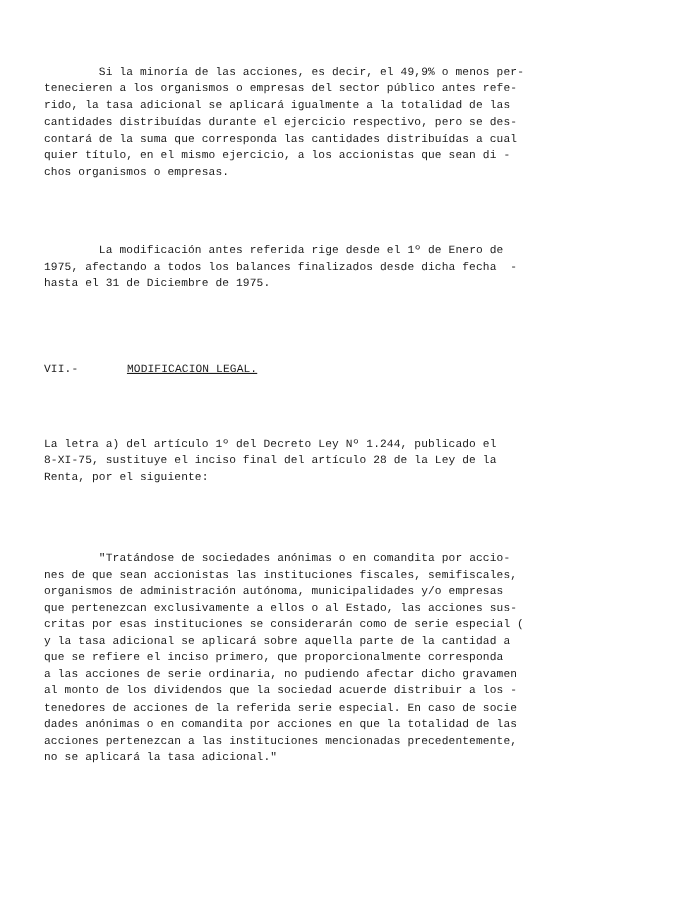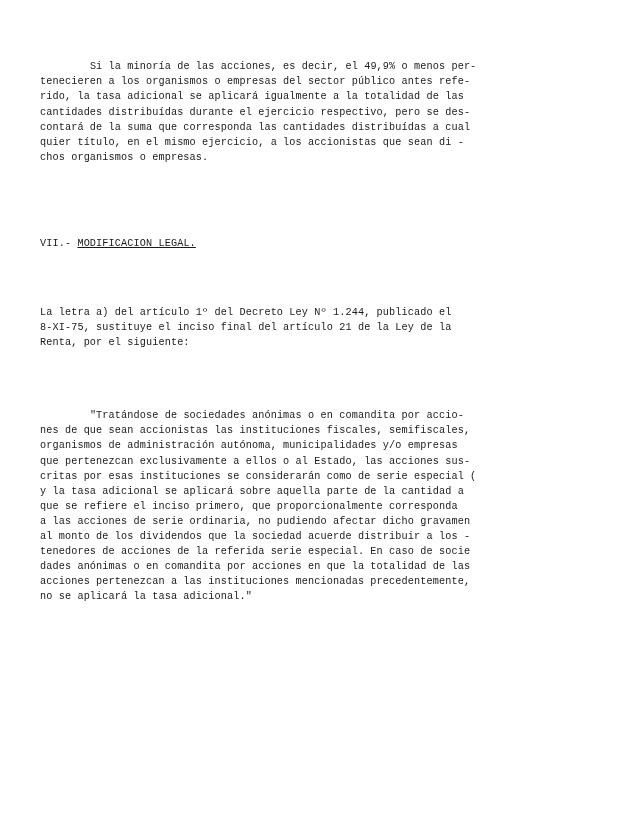--- a/index.html
+++ b/index.html
@@ -37,42 +37,46 @@
   }
   .gap-md { margin-bottom: 13px; }
   .gap-lg { margin-bottom: 17px; }
 
   .section-head {
     margin: 0 0 8px 0;
     white-space: pre;
   }
   .section-head .underline {
     text-decoration: underline;
+    margin-left: 38px;
   }
 </style>
 </head>
 <body>
 
 <div id="page">
 
   <div class="doc">
 
     <p class="para">        Si la minoría de las acciones, es decir, el 49,9% o menos per-
 tenecieren a los organismos o empresas del sector público antes refe-
 rido, la tasa adicional se aplicará igualmente a la totalidad de las
 cantidades distribuídas durante el ejercicio respectivo, pero se des-
 contará de la suma que corresponda las cantidades distribuídas a cual
 quier título, en el mismo ejercicio, a los accionistas que sean di -
 chos organismos o empresas.</p>
 
+    <p class="para gap-lg">        La modificación antes referida rige desde el 1º de Enero de
+1975, afectando a todos los balances finalizados desde dicha fecha  -
+hasta el 31 de Diciembre de 1975.</p>
 
     <p class="section-head"><span>VII.-</span> <span class="underline">MODIFICACION LEGAL.</span></p>
 
     <p class="para gap-md">La letra a) del artículo 1º del Decreto Ley Nº 1.244, publicado el
-8-XI-75, sustituye el inciso final del artículo 21 de la Ley de la
+8-XI-75, sustituye el inciso final del artículo 28 de la Ley de la
 Renta, por el siguiente:</p>
 
     <p class="para gap-md">        "Tratándose de sociedades anónimas o en comandita por accio-
 nes de que sean accionistas las instituciones fiscales, semifiscales,
 organismos de administración autónoma, municipalidades y/o empresas
 que pertenezcan exclusivamente a ellos o al Estado, las acciones sus-
 critas por esas instituciones se considerarán como de serie especial (
 y la tasa adicional se aplicará sobre aquella parte de la cantidad a
 que se refiere el inciso primero, que proporcionalmente corresponda
 a las acciones de serie ordinaria, no pudiendo afectar dicho gravamen

